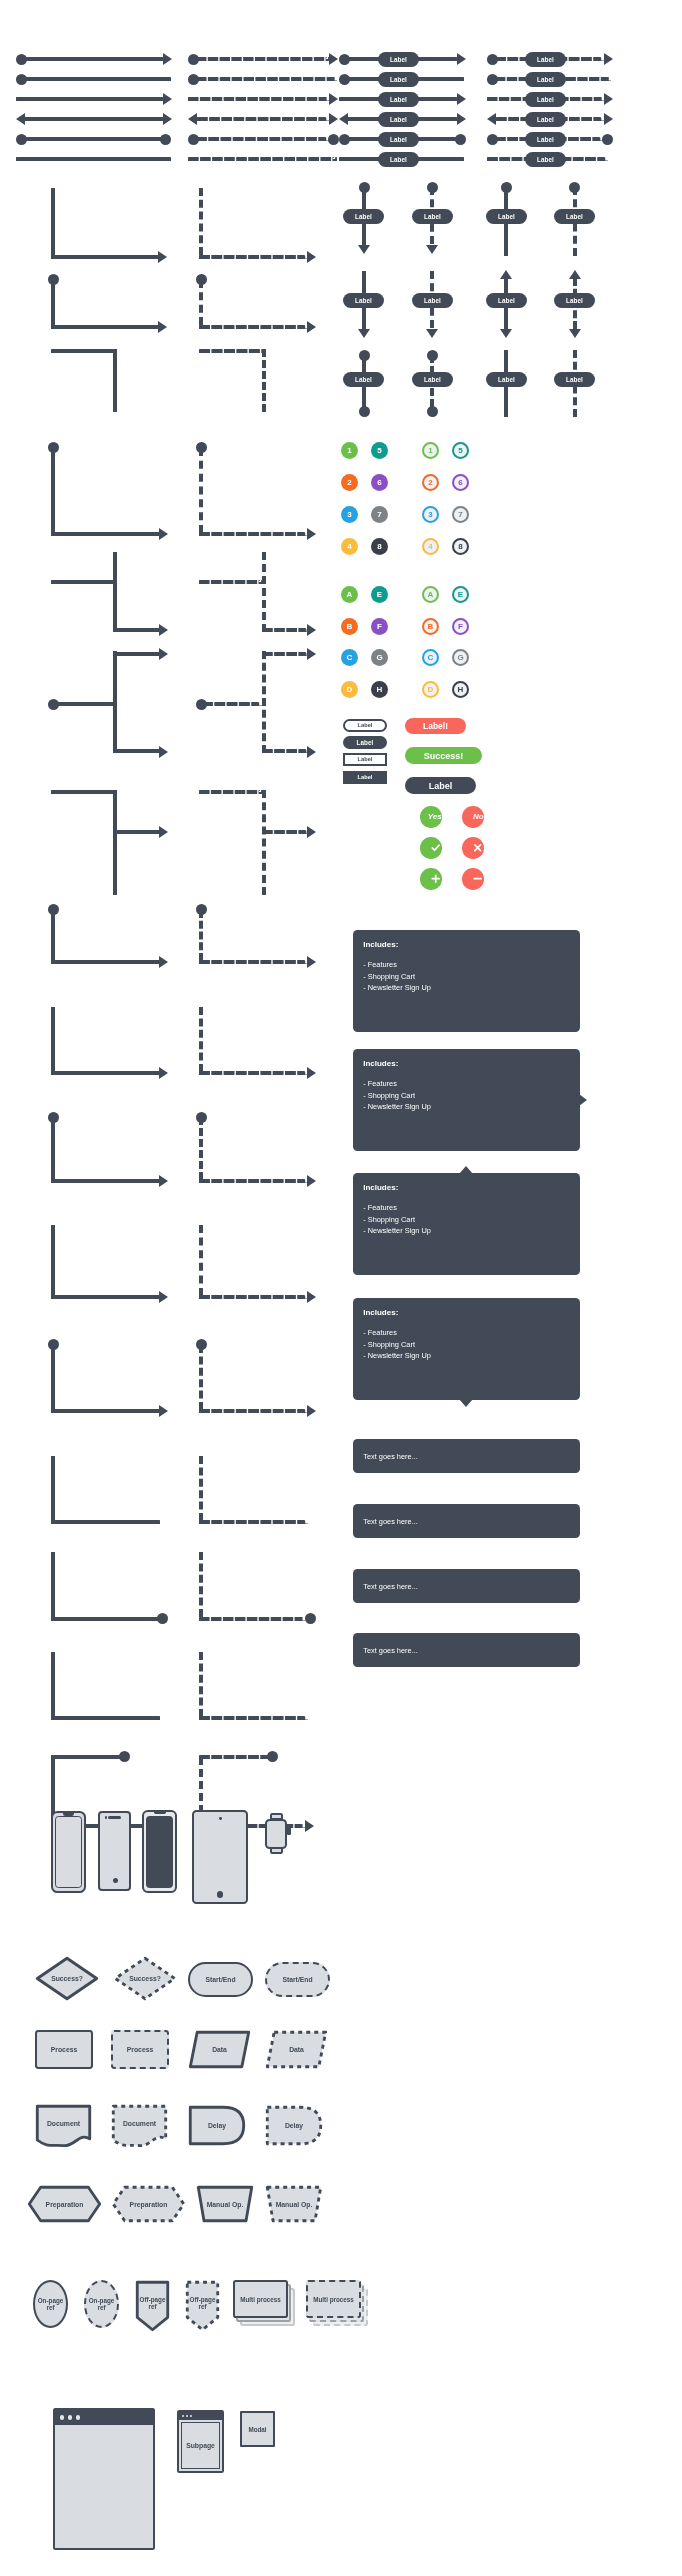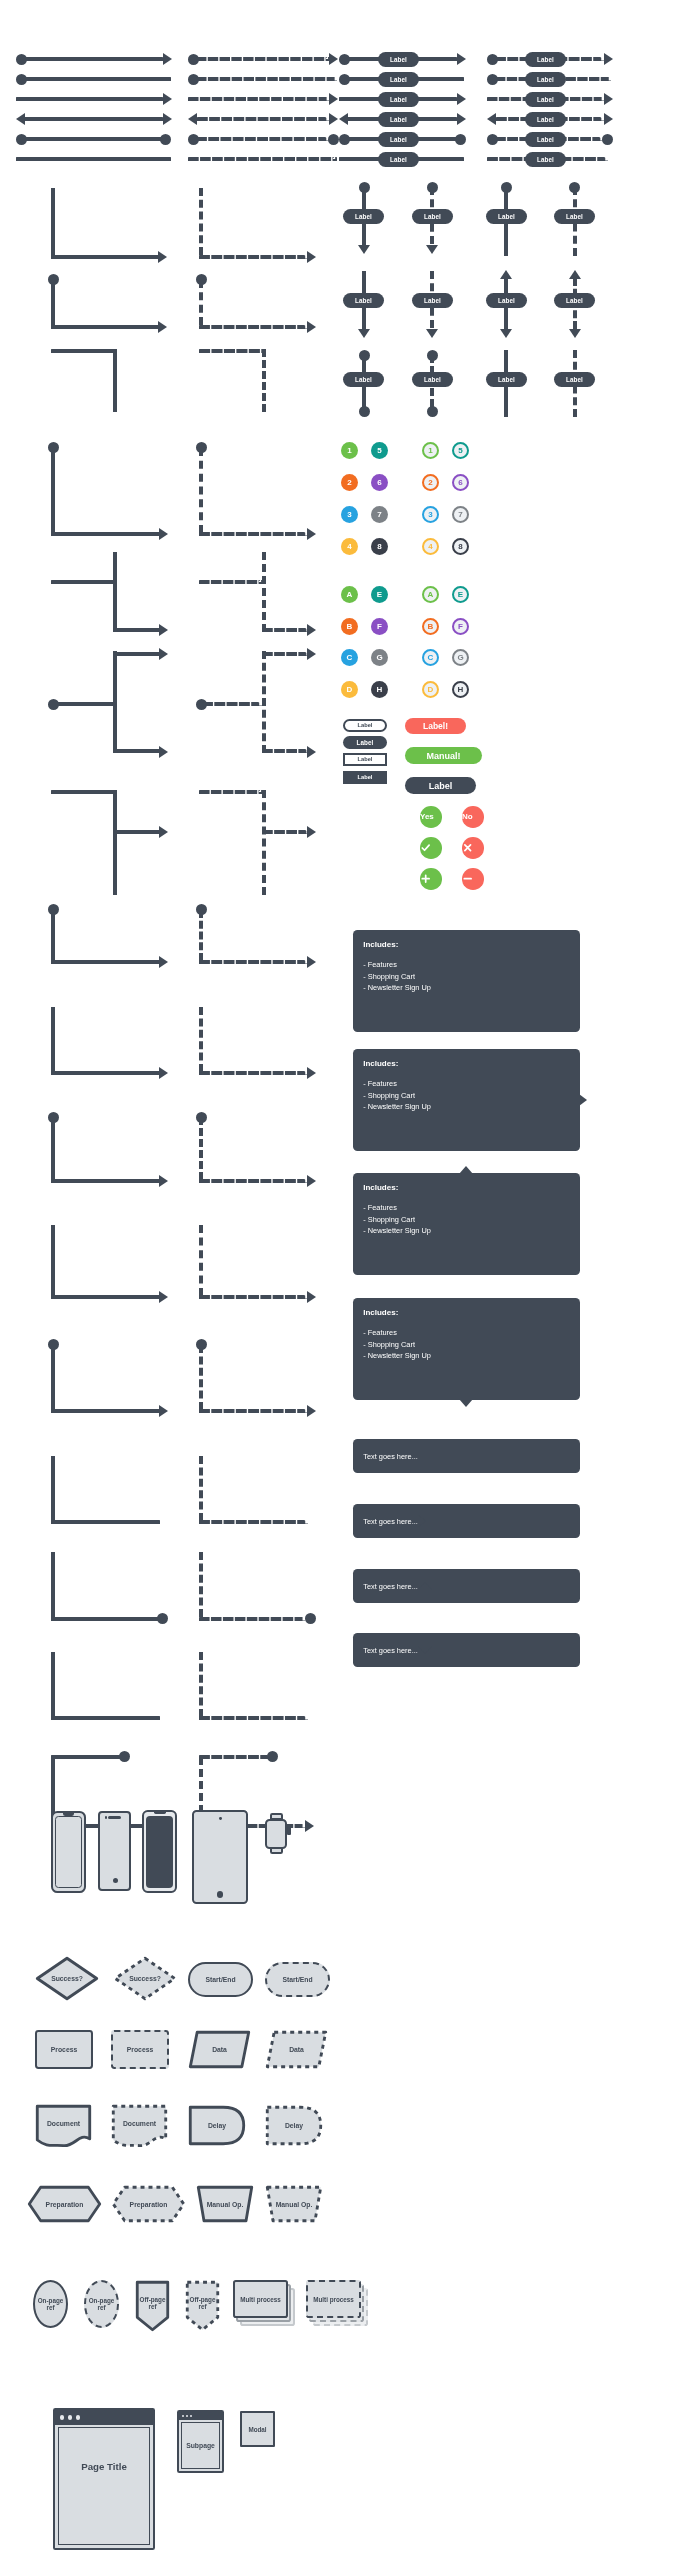--- a/index.html
+++ b/index.html
@@ -63,22 +63,22 @@
   }
 
   
   .status {
     position:absolute; border-radius:9px;
     display:flex;align-items:center;justify-content:center;
     color:#fff; font-weight:bold;
   }
   .circ-btn {
     position:absolute; border-radius:50%;
-    display:flex;align-items:center;justify-content:flex-start;
-    color:#fff;font-weight:bold;
+    display:flex;align-items:center;justify-content:flex-end;
+    color:#fff;font-weight:bold;font-style:italic;
   }
 
   
   .badge {
     position:absolute; width:17px;height:17px;border-radius:50%;
     display:flex;align-items:center;justify-content:center;
     color:#fff;font-size:8px;font-weight:bold;
   }
   .badge.outline {
     background:#eef1f4; border:2.3px solid currentColor;
@@ -603,21 +603,21 @@
     <div class="chip-solid" style="left:343px;top:771px;width:44px;height:12.5px">
         <span>Label</span>
       </div>
   </div>
 
   <div class="abs">
     <div class="status" style="left:405px;top:718px;width:61px;height:16px;background:#f9675c;font-size:8.5px">
         <span>Label!</span>
       </div>
     <div class="status" style="left:405px;top:747px;width:77px;height:17px;background:#6cc04a;font-size:9px">
-        <span>Manual!</span>
+        <span>Success!</span>
       </div>
     <div class="status" style="left:405px;top:777px;width:71px;height:17px;background:#414a56;font-size:9px">
         <span>Label</span>
       </div>
 
     <div class="circ-btn" style="left:420px;top:806px;width:21.6px;height:21.6px;background:#6cc04a;font-size:8px">
         <span>Yes</span>
       </div>
     <div class="circ-btn" style="left:462px;top:806px;width:21.6px;height:21.6px;background:#f9675c;font-size:8px">
         <span>No</span>
@@ -855,23 +855,20 @@
     </div>
   </div>
 
   <div class="abs">
     <div class="pagewin" style="left:53px;top:2408px;width:102px;height:142px">
       <div class="titlebar" style="height:15px">
         <div class="tdot" style="left:4.5px;top:5.1px;width:4.5px;height:4.5px"></div>
         <div class="tdot" style="left:12.5px;top:5.1px;width:4.5px;height:4.5px"></div>
         <div class="tdot" style="left:20.5px;top:5.1px;width:4.5px;height:4.5px"></div>
       </div>
-      <div style="position:absolute;left:2.8px;top:17px;right:2.8px;bottom:2.8px;border:1.7px solid #414a56;background:#d9dde1;display:flex;align-items:flex-start;justify-content:center;padding-top:33px">
-        <span style="color:#414a56;font-size:9.7px;font-weight:bold">Page Title</span>
-      </div>
     </div>
 
     <div class="pagewin" style="left:177px;top:2410px;width:47px;height:63px">
       <div class="titlebar" style="height:8px">
         <div class="tdot" style="left:2.8px;top:2.8px;width:2.3px;height:2.3px"></div>
         <div class="tdot" style="left:6.8px;top:2.8px;width:2.3px;height:2.3px"></div>
         <div class="tdot" style="left:10.8px;top:2.8px;width:2.3px;height:2.3px"></div>
       </div>
       <div style="position:absolute;left:2.3px;top:9.7px;right:2.3px;bottom:2.3px;border:1.1px solid #414a56;background:#d9dde1;display:flex;align-items:center;justify-content:center">
         <span style="color:#414a56;font-size:6.8px;font-weight:bold">Subpage</span>

